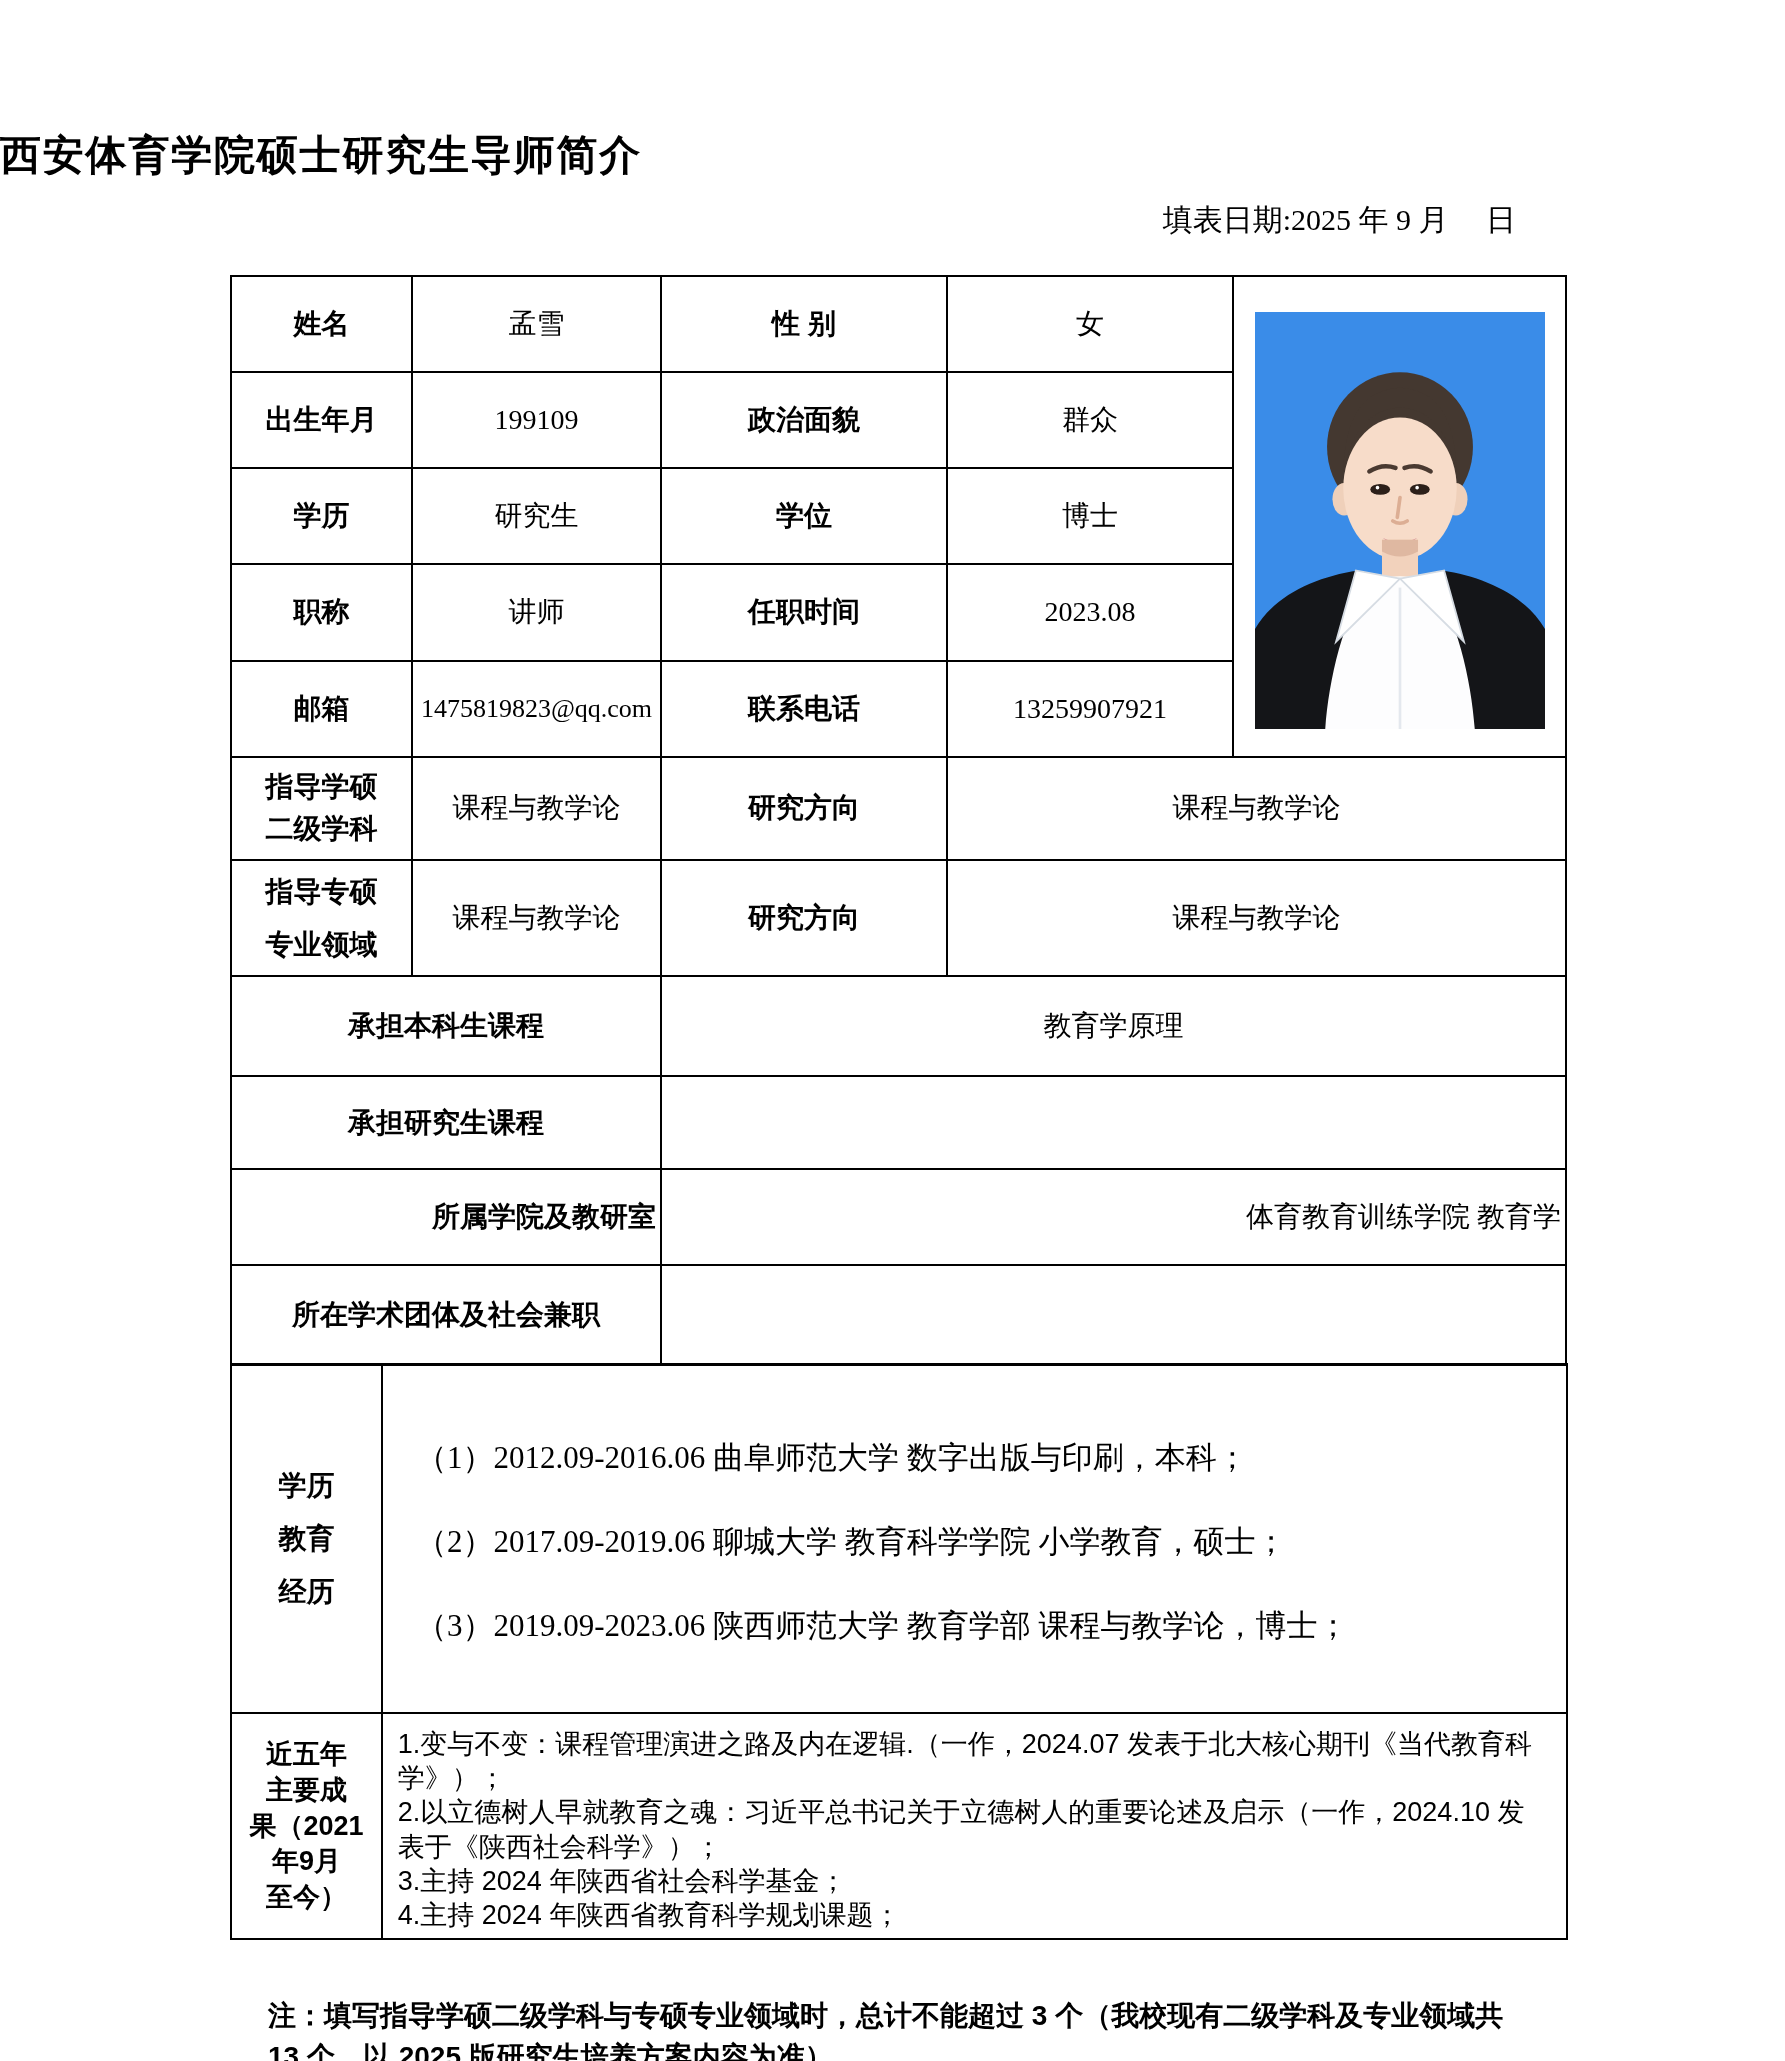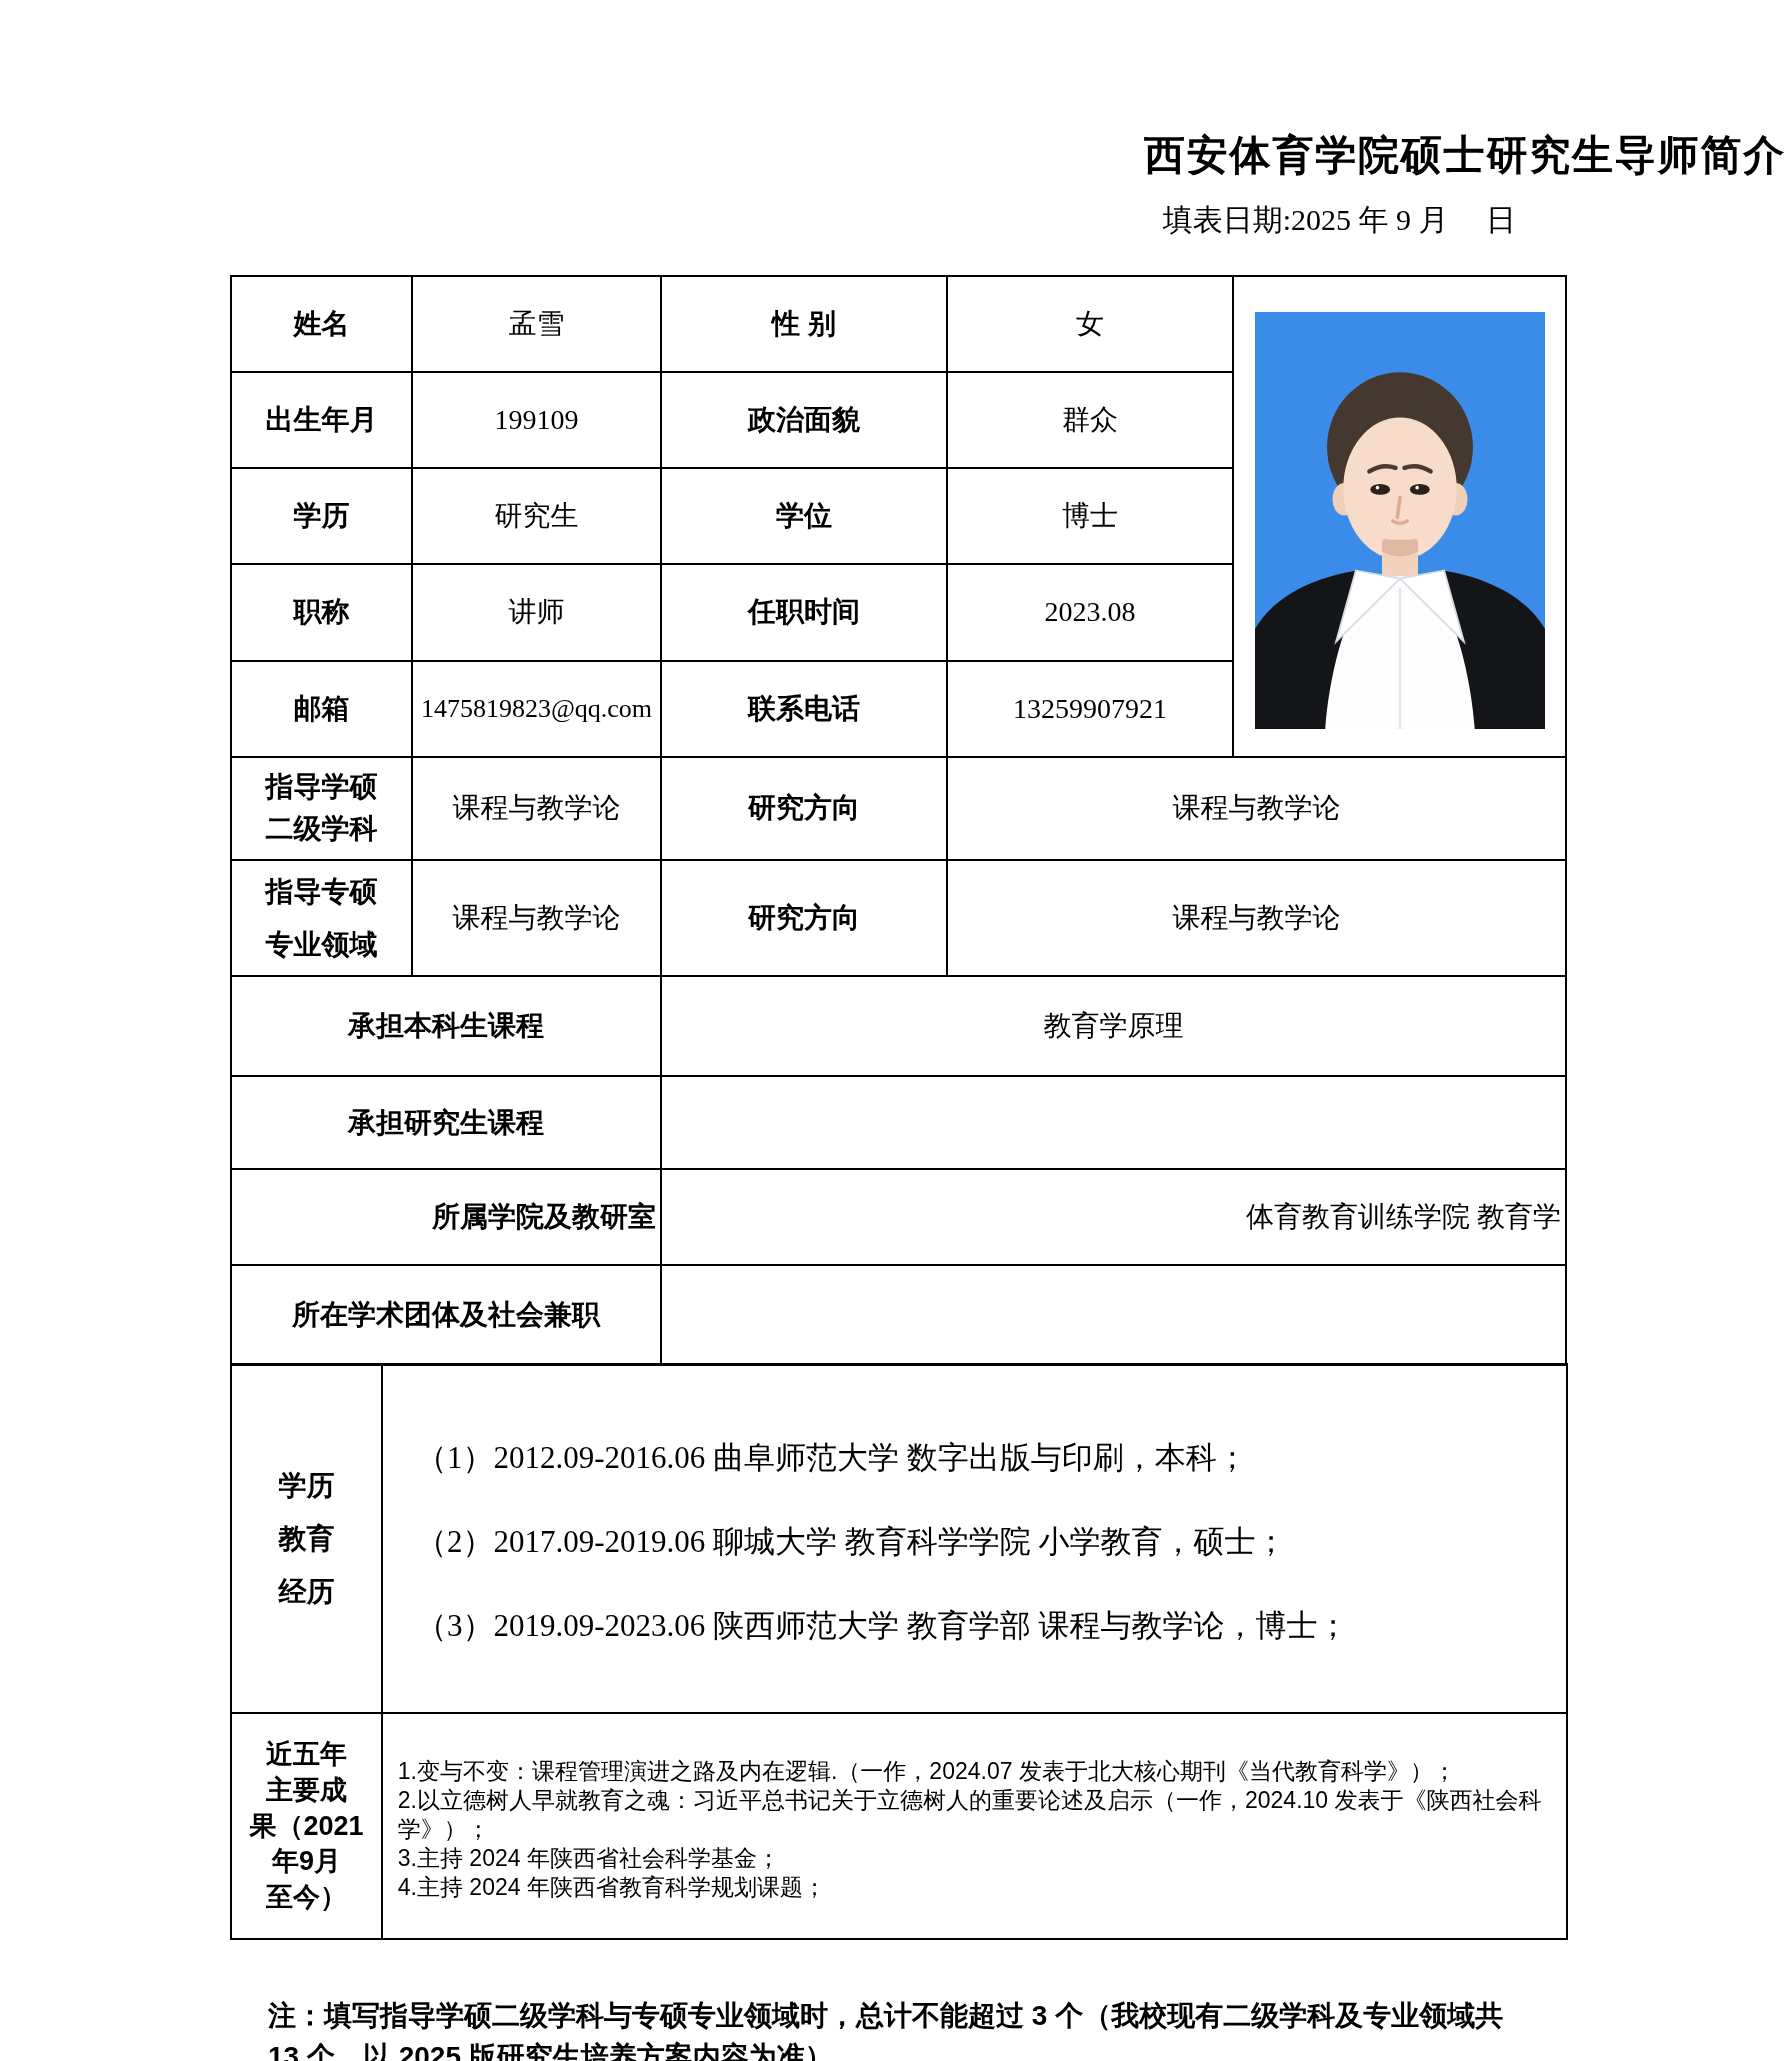--- a/index.html
+++ b/index.html
@@ -4,21 +4,21 @@
 <title>导师简介</title>
 <style>
   html,body{margin:0;padding:0;}
   body{
     width:1786px;height:2061px;background:#ffffff;color:#000;
     font-family:"Liberation Serif","DejaVu Serif",serif;
     position:relative;overflow:hidden;
   }
   .doc-title{
     padding-top:133px;
-    text-align:right;
+    text-align:left;
     font-family:"Liberation Sans","DejaVu Sans",sans-serif;
     font-weight:700;
     font-size:41px;
     letter-spacing:1.8px;
     line-height:1.1;
   }
   .date-line{
     width:1568px;
     margin-top:21.6px;
     text-align:right;
@@ -90,21 +90,21 @@
     font-family:"Liberation Serif","DejaVu Serif",serif;
     font-size:31px;
     line-height:1.2;
     margin-bottom:47px;
   }
   .ach-label{line-height:1.32;font-size:27px;}
   .ach-content{vertical-align:top;text-align:left;}
   .ach-inner{
     padding:6.3px 12.6px 0 10.8px;
     font-family:"Liberation Sans","DejaVu Sans",sans-serif;
-    font-size:23px;
+    font-size:27px;
     line-height:1.27;
   }
   .note{
     margin:56px 0 0 268px;
     width:1253px;
     font-family:"Liberation Sans","DejaVu Sans",sans-serif;
     font-weight:700;
     font-size:28px;
     line-height:1.45;
   }

